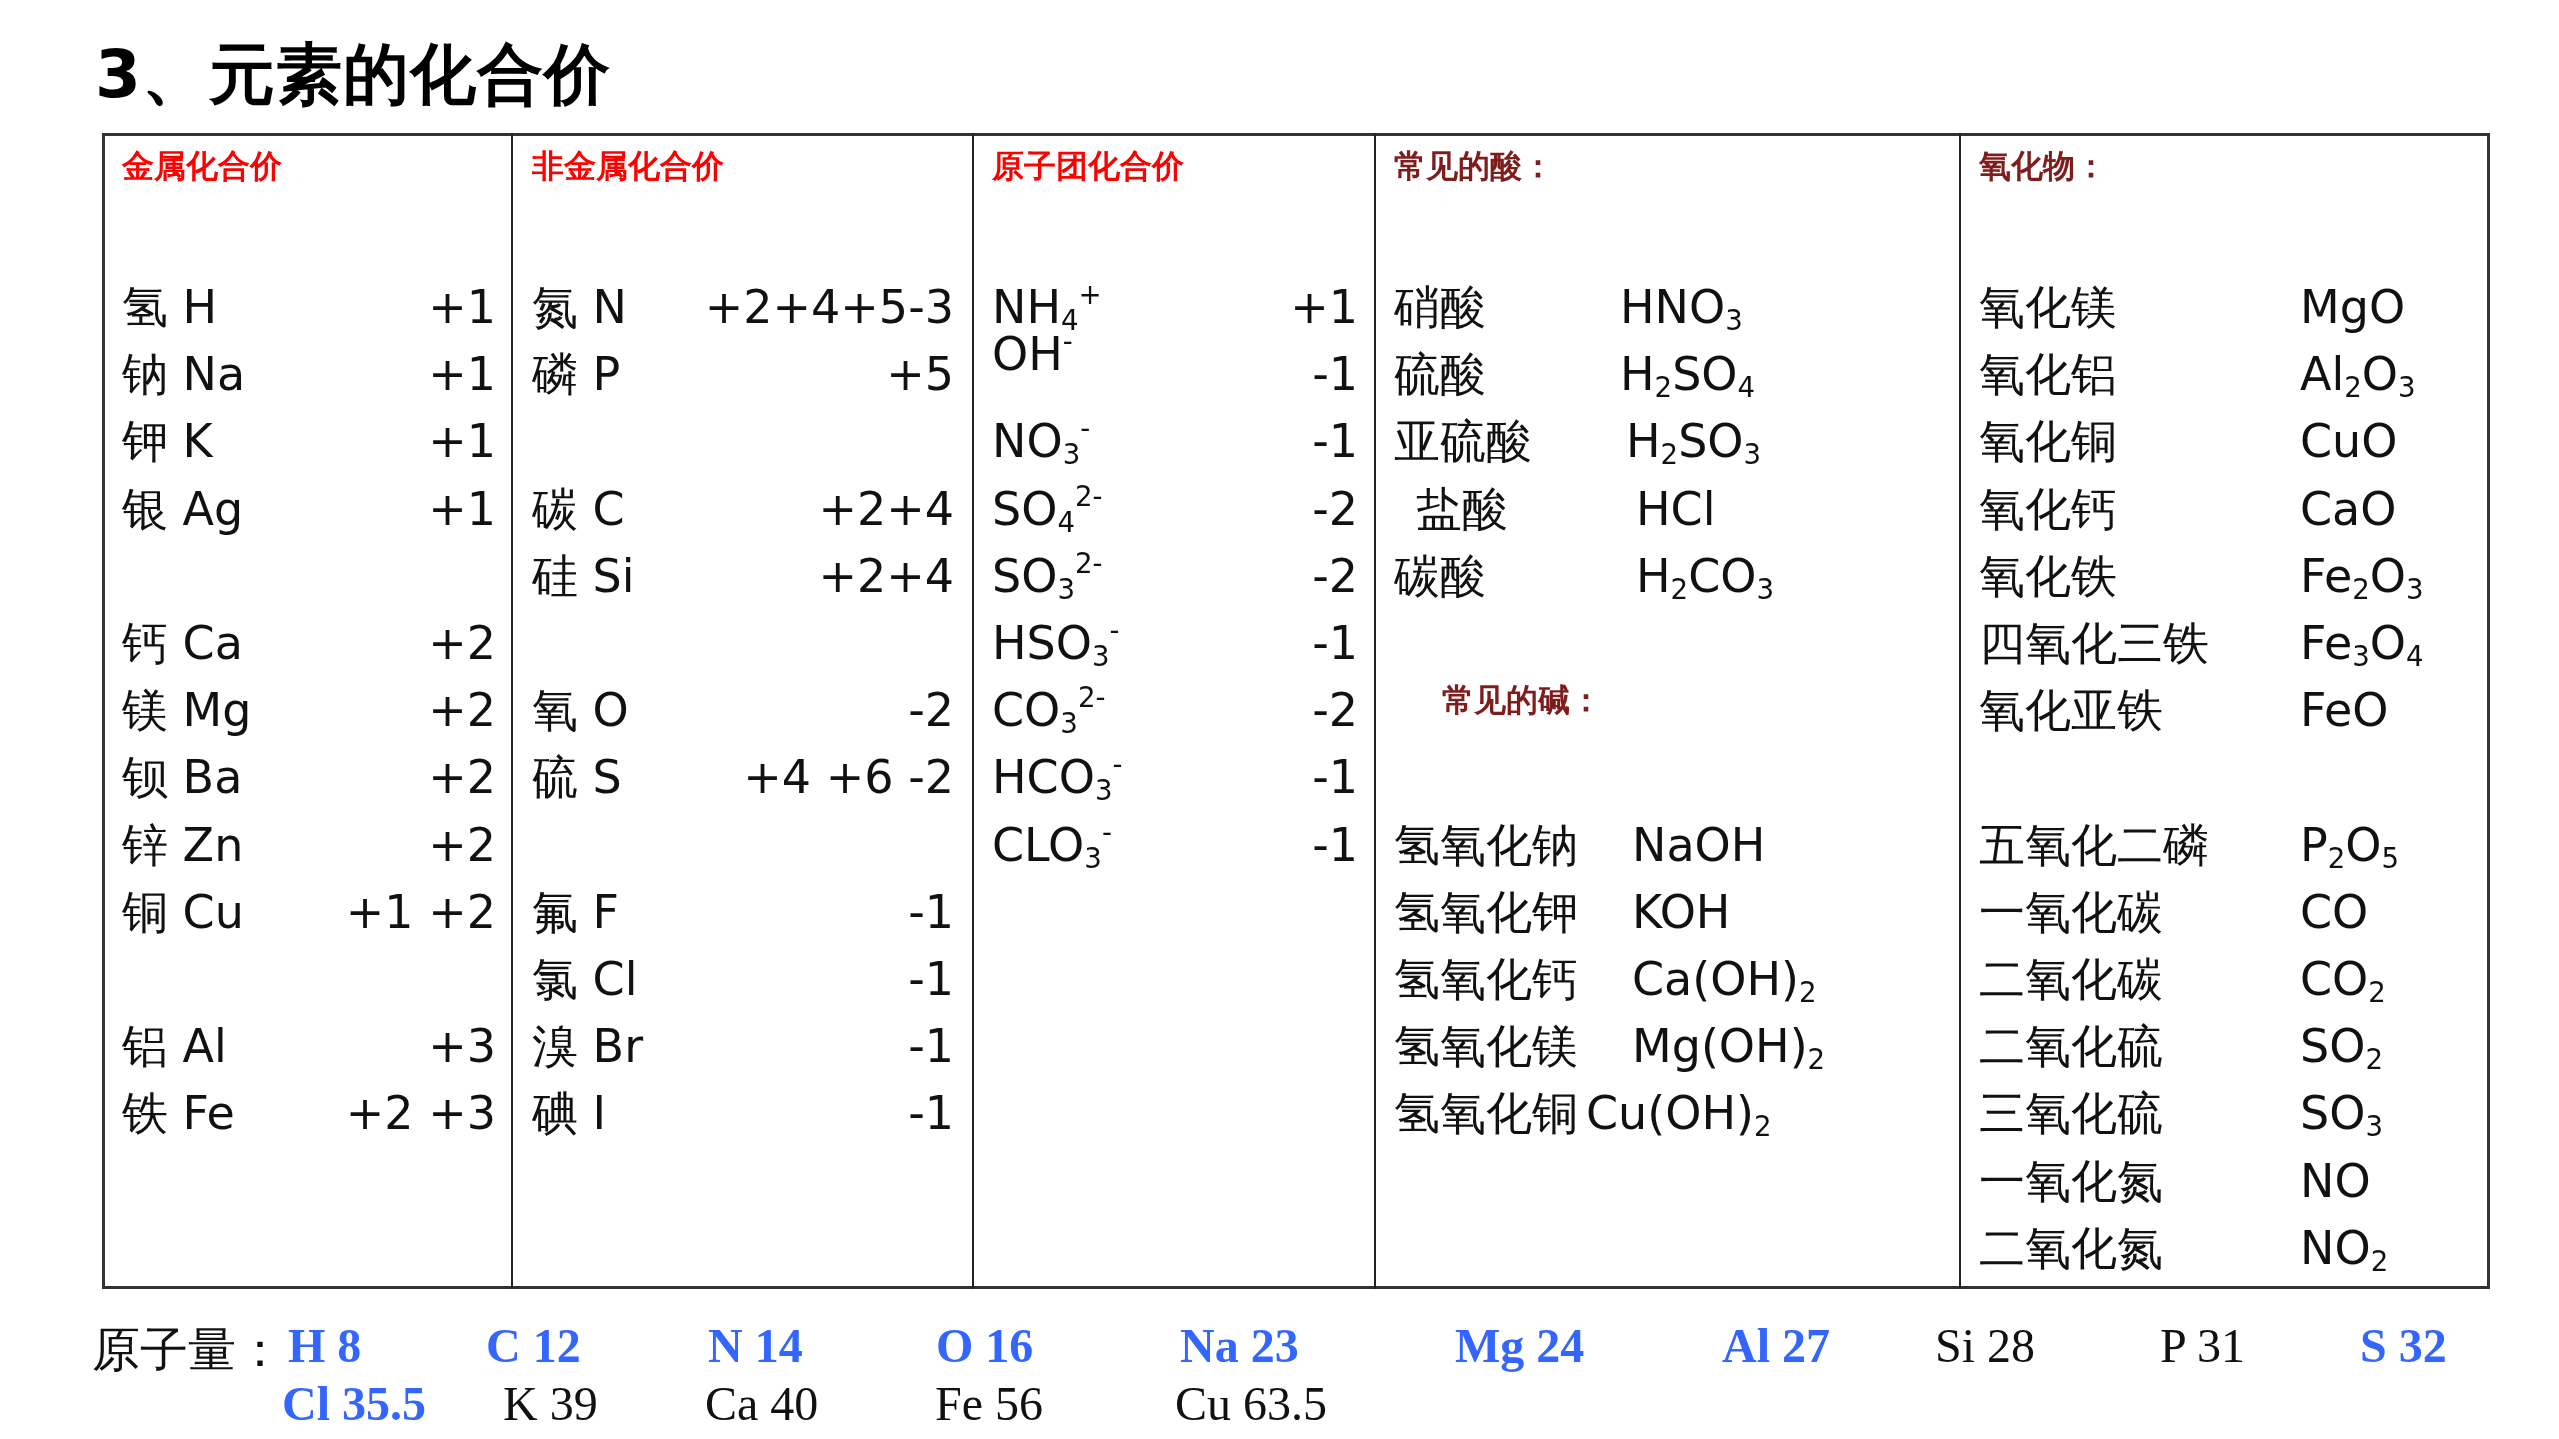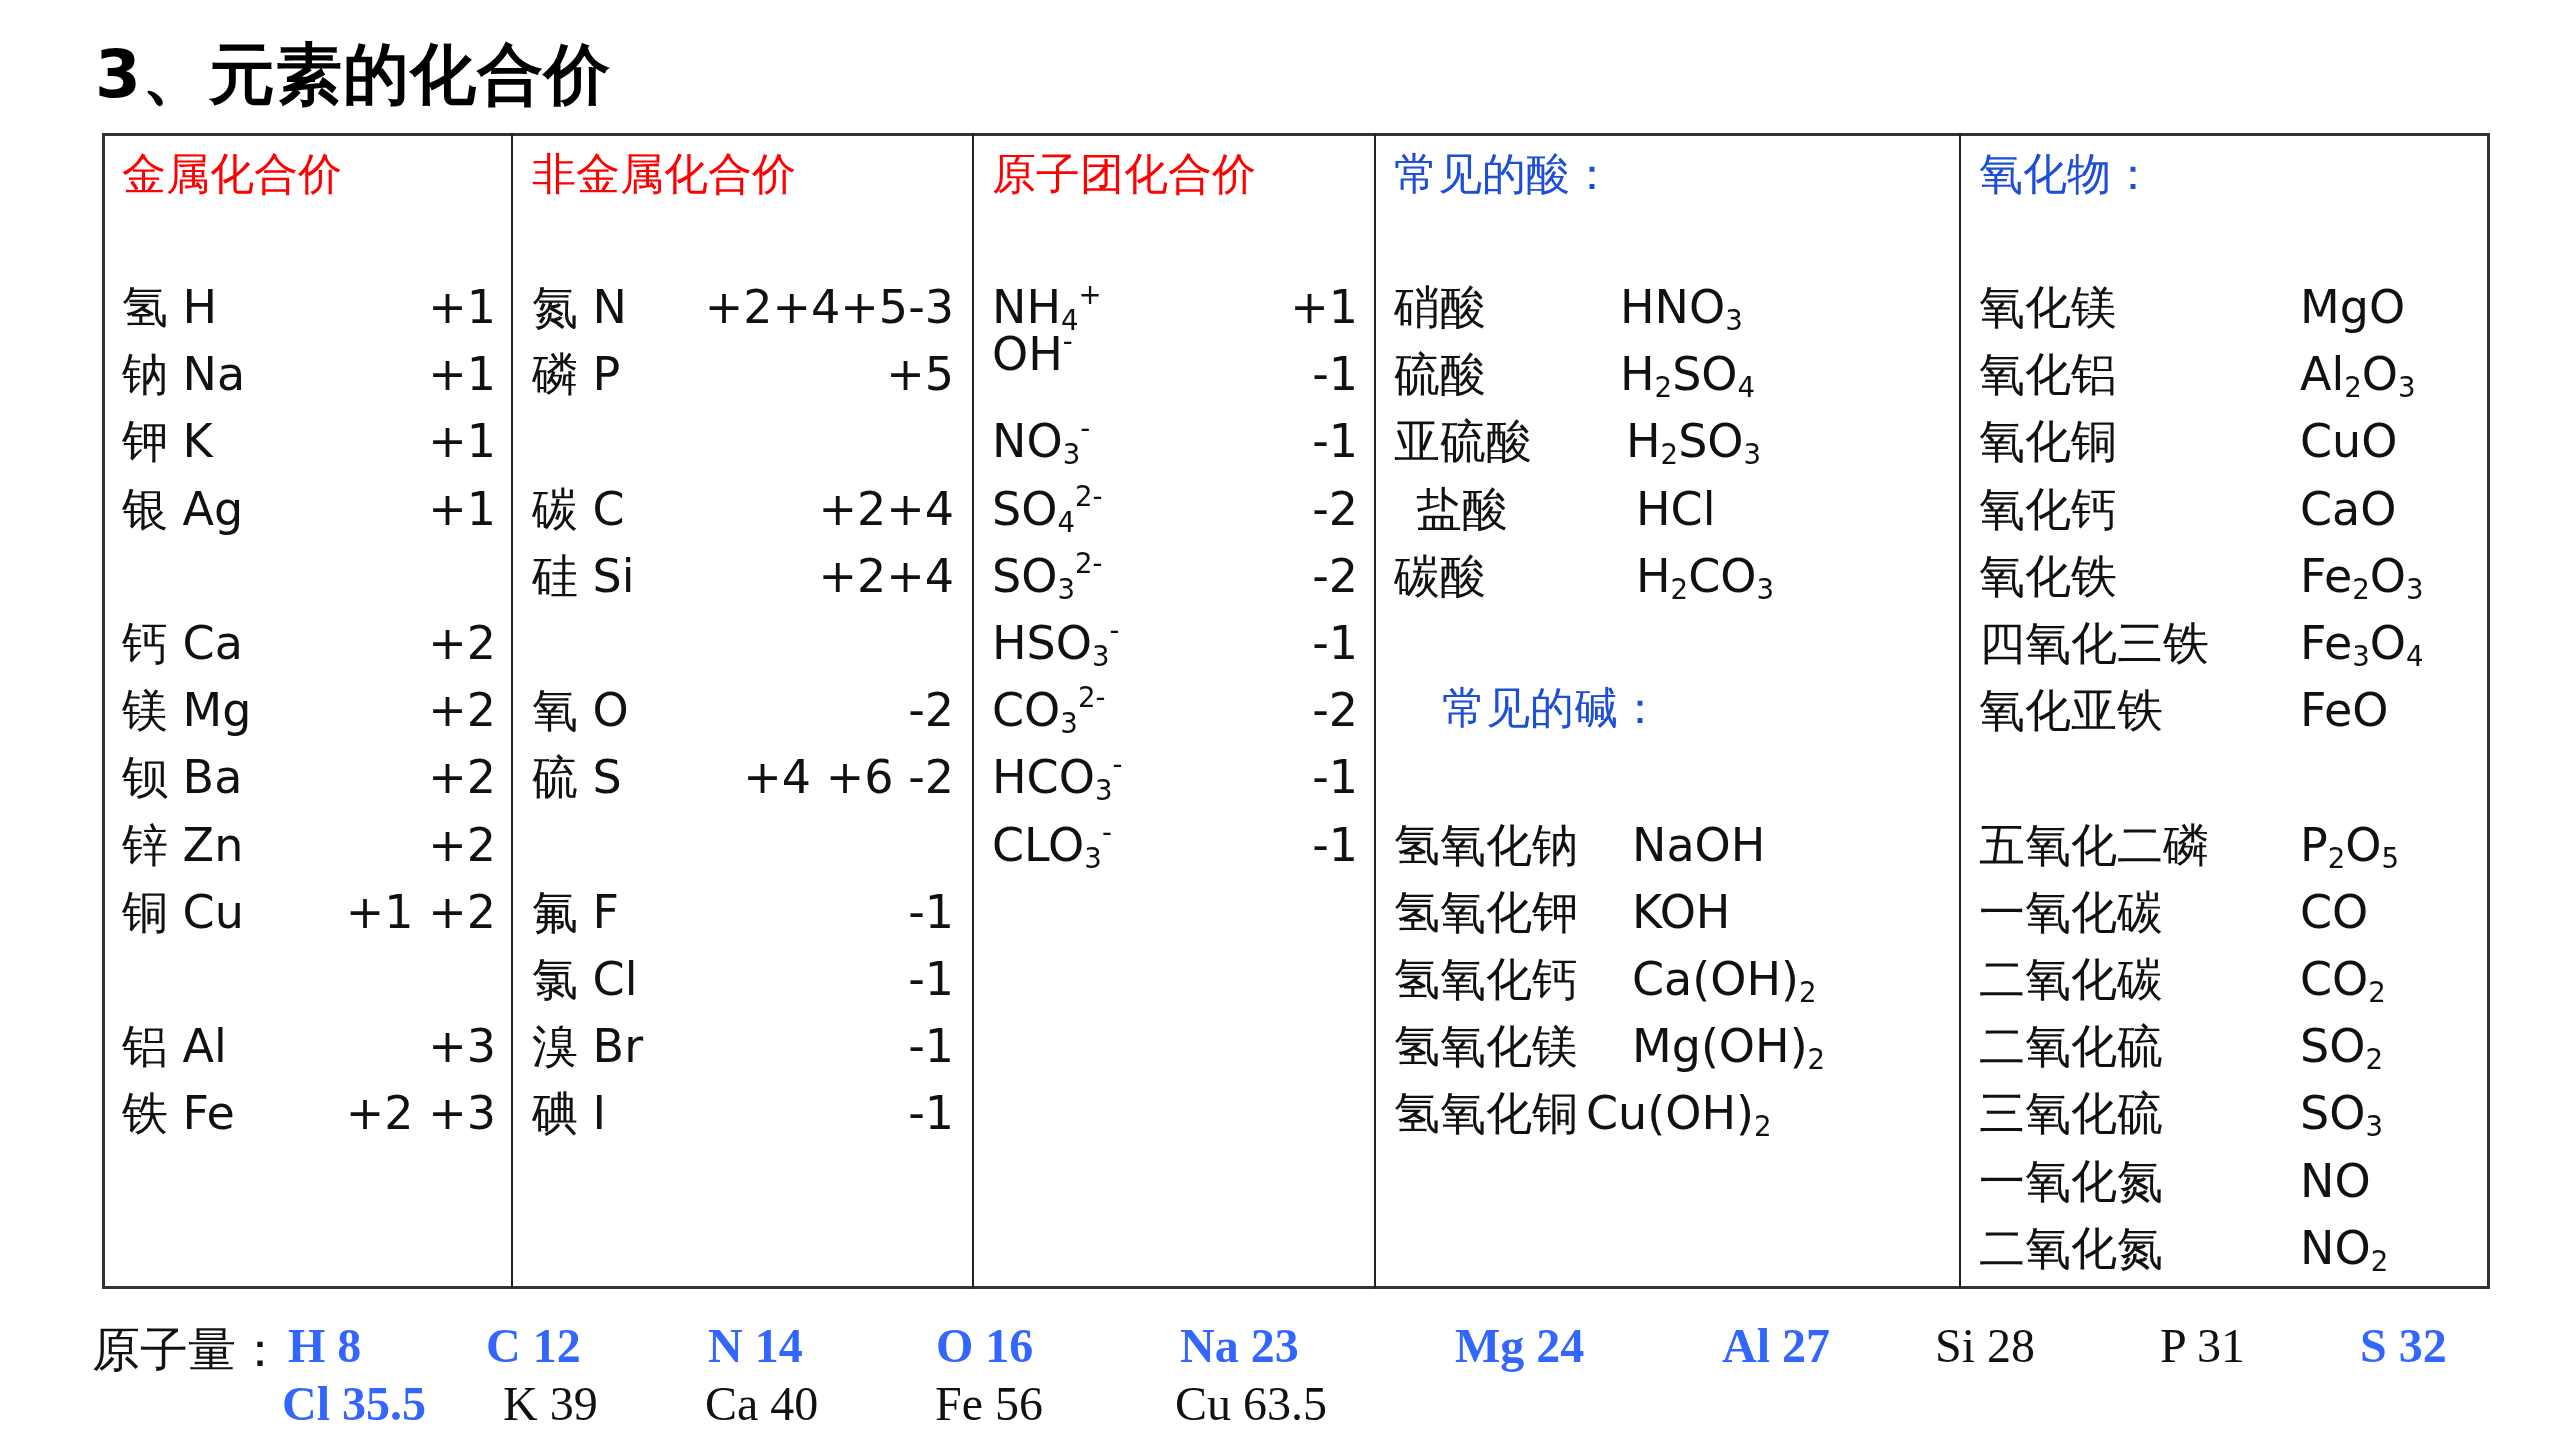--- a/index.html
+++ b/index.html
@@ -2,23 +2,23 @@
 <html><head>
 <meta charset="utf-8">
 <style>
   html, body { margin:0; padding:0; background:#ffffff; }
   body { width:2559px; height:1439px; position:relative; overflow:hidden;
          font-family:"DejaVu Sans","Liberation Sans",sans-serif; color:#111; }
   .title { position:absolute; left:95px; top:30px; font-size:66px; font-weight:bold; color:#000; letter-spacing:1px; }
   .table { position:absolute; left:102px; top:133px; width:2388px; height:1156px;
            border:3px solid #333; box-sizing:border-box; }
   .vline { position:absolute; top:133px; height:1156px; width:2px; background:#222; }
-  .col-head { position:absolute; top:145px; font-size:44px; font-weight:normal; white-space:nowrap; }
+  .col-head { position:absolute; top:145px; font-size:32px; font-weight:bold; white-space:nowrap; }
   .red { color:#ff0000; }
-  .blue { color:#1d4ed8; }
+  .blue { color:#7f1d1d; }
   .row { position:absolute; height:67px; line-height:67px; font-size:46px; white-space:nowrap; }
   .left { text-align:left; }
   .right { text-align:right; }
   sub { font-size:0.6em; vertical-align:-0.25em; line-height:0; }
   sup { font-size:0.6em; vertical-align:0.7em; line-height:0; }
   .footer { position:absolute; font-size:48px; white-space:nowrap;font-family:Liberation Serif, serif; }
   .fb { color:#3366ff; font-weight:bold; }
   .fk { color:#111; }
 </style>
 </head>

